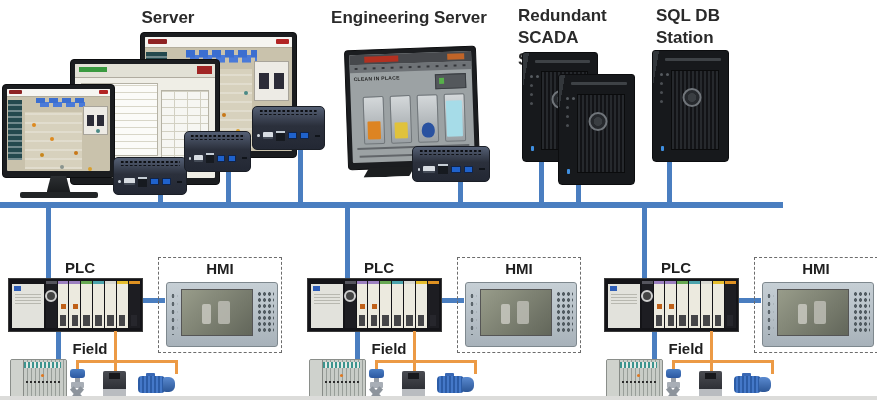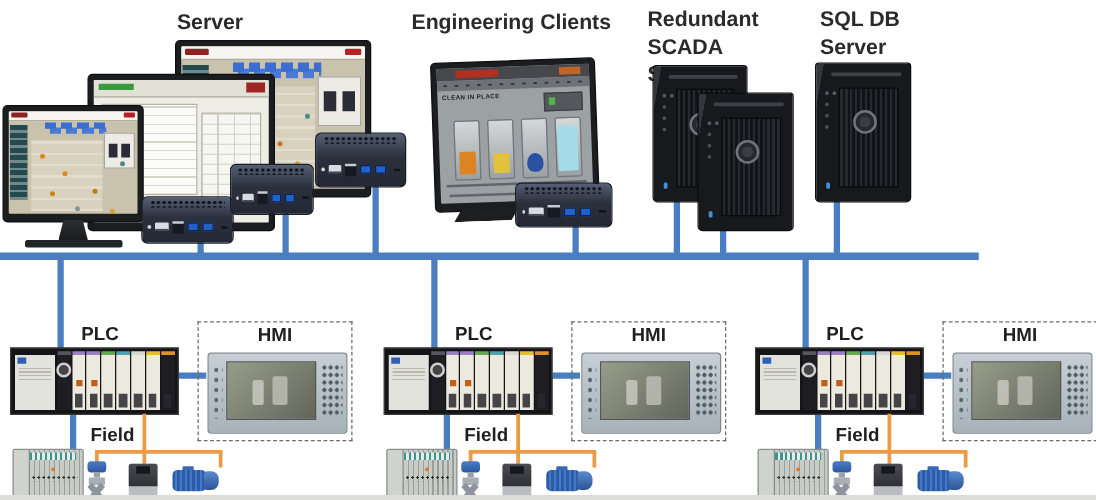--- a/index.html
+++ b/index.html
@@ -182,23 +182,23 @@
   <div class="net" style="left:458px;top:172px;width:5px;height:34px;"></div>
   <div class="net" style="left:539px;top:152px;width:5px;height:54px;"></div>
   <div class="net" style="left:576px;top:172px;width:5px;height:34px;"></div>
   <div class="net" style="left:667px;top:152px;width:5px;height:54px;"></div>
 
   <div class="net" style="left:46px;top:206px;width:5px;height:76px;"></div>
   <div class="net" style="left:345px;top:206px;width:5px;height:76px;"></div>
   <div class="net" style="left:642px;top:206px;width:5px;height:76px;"></div>
 
   <div class="toplabel center" style="left:118px;top:7px;width:100px;">Server</div>
-  <div class="toplabel center" style="left:328px;top:7px;width:162px;">Engineering Clients</div>
+  <div class="toplabel center" style="left:328px;top:7px;width:162px;">Engineering Server</div>
   <div class="toplabel" style="left:518px;top:5px;width:122px;">Redundant SCADA Servers</div>
-  <div class="toplabel" style="left:656px;top:5px;width:80px;">SQL DB Server</div>
+  <div class="toplabel" style="left:656px;top:5px;width:80px;">SQL DB Station</div>
 
   <div class="mon" style="left:140px;top:32px;width:157px;height:126px;z-index:1;">
     <div class="screen scr-plant">
       <div class="sp-floor"></div>
         <div class="sp-tiles"></div>
         <div class="sp-rack"></div>
       <div class="sp-bldg"></div>
         <div class="sp-dot"></div>
         <div class="sp-head"></div>
     </div>

